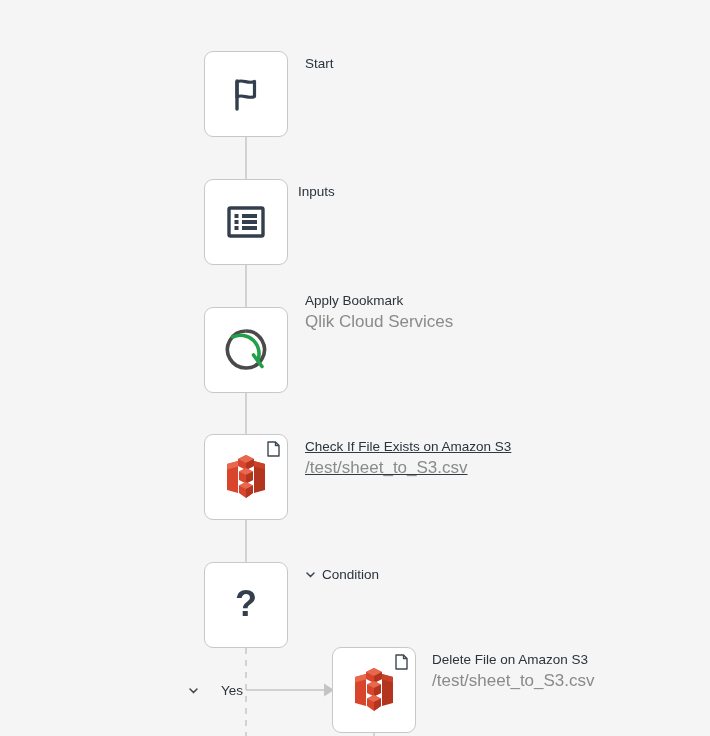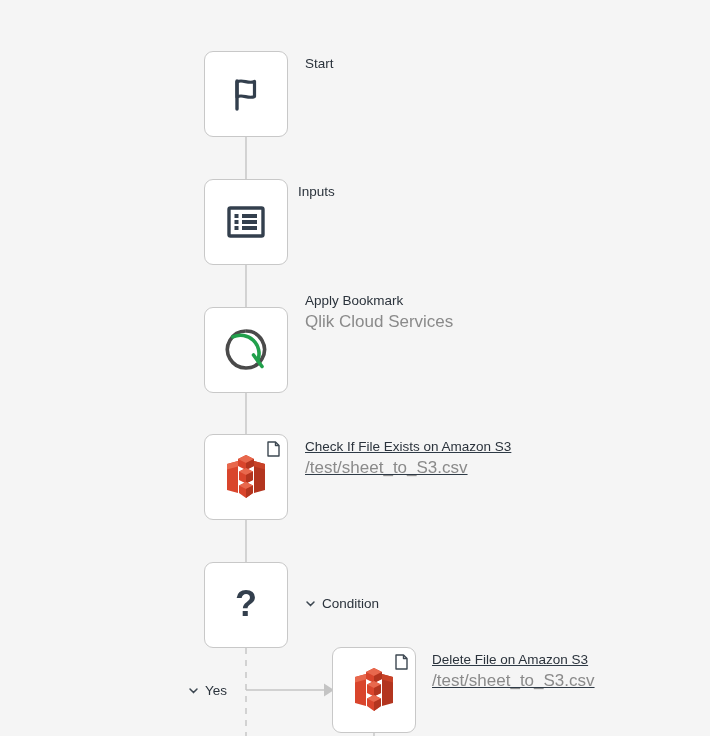--- a/index.html
+++ b/index.html
@@ -86,21 +86,21 @@
     height: 11px;
     flex: 0 0 auto;
   }
 
   
   .branch-label {
     position: absolute;
     z-index: 3;
     display: flex;
     align-items: center;
-    gap: 6px;
+    gap: 22px;
     font-size: 13.5px;
     color: #2b333c;
   }
 
   svg { display: block; }
 </style>
 </head>
 <body>
 
 <div id="canvas">
@@ -199,21 +199,21 @@
     <div class="label-sub">/test/sheet_to_S3.csv</div>
   </div>
 
   <div class="node" style="left:204px; top:562px;">
     <div class="node-inner">
       <svg width="44" height="44" viewBox="0 0 44 44">
         <text x="22" y="33" text-anchor="middle" font-family="Liberation Sans, sans-serif" font-size="36" font-weight="bold" fill="#333f4d">?</text>
       </svg>
     </div>
   </div>
-  <div class="label-block" style="left:305px; top:566px;margin-top:29px;">
+  <div class="label-block" style="left:305px; top:566px;">
     <div class="label-title label-with-caret">
       <svg class="caret" viewBox="0 0 11 11">
         <path d="M2 4 L5.5 7.6 L9 4" fill="none" stroke="#3d4852" stroke-width="1.5" stroke-linecap="round" stroke-linejoin="round"></path>
       </svg>
       <span>Condition</span>
     </div>
   </div>
 
   <div class="branch-label" style="left:188px; top:683px;">
     <svg class="caret" viewBox="0 0 11 11">
@@ -238,18 +238,18 @@
         <path d="M21 10 L29 6 L29 13 L21 17 Z" fill="#b3351f"></path>
         <path d="M21 15 L28 18.5 L28 27 L21 30.5 L14 27 L14 18.5 Z" fill="#d9452c"></path>
         <path d="M21 15 L28 18.5 L21 22 L14 18.5 Z" fill="#e8684d"></path>
         <path d="M21 22 L28 18.5 L28 27 L21 30.5 Z" fill="#b3351f"></path>
         <path d="M21 29 L28 32.5 L28 40 L21 45 L14 40 L14 32.5 Z" fill="#d9452c"></path>
         <path d="M21 29 L28 32.5 L21 36 L14 32.5 Z" fill="#e8684d"></path>
         <path d="M21 36 L28 32.5 L28 40 L21 45 Z" fill="#b3351f"></path>
       </svg>
     </div>
   </div>
-  <div class="label-block" style="left:432px; top:651px;text-decoration:underline;">
+  <div class="label-block" style="left:432px; top:651px;">
     <div class="label-title">Delete File on Amazon S3</div>
     <div class="label-sub">/test/sheet_to_S3.csv</div>
   </div>
 
 </div>
 
 </body></html>

